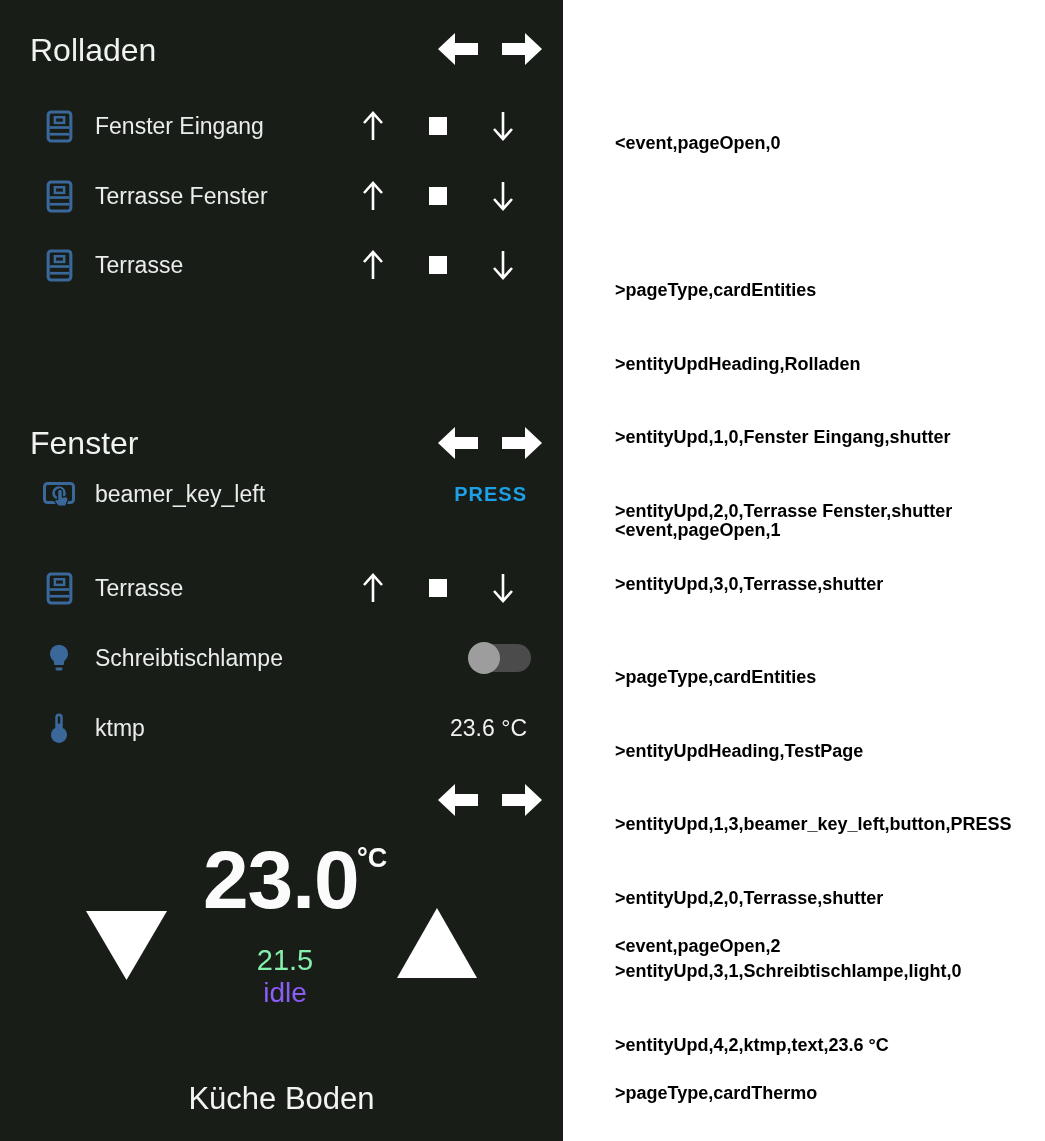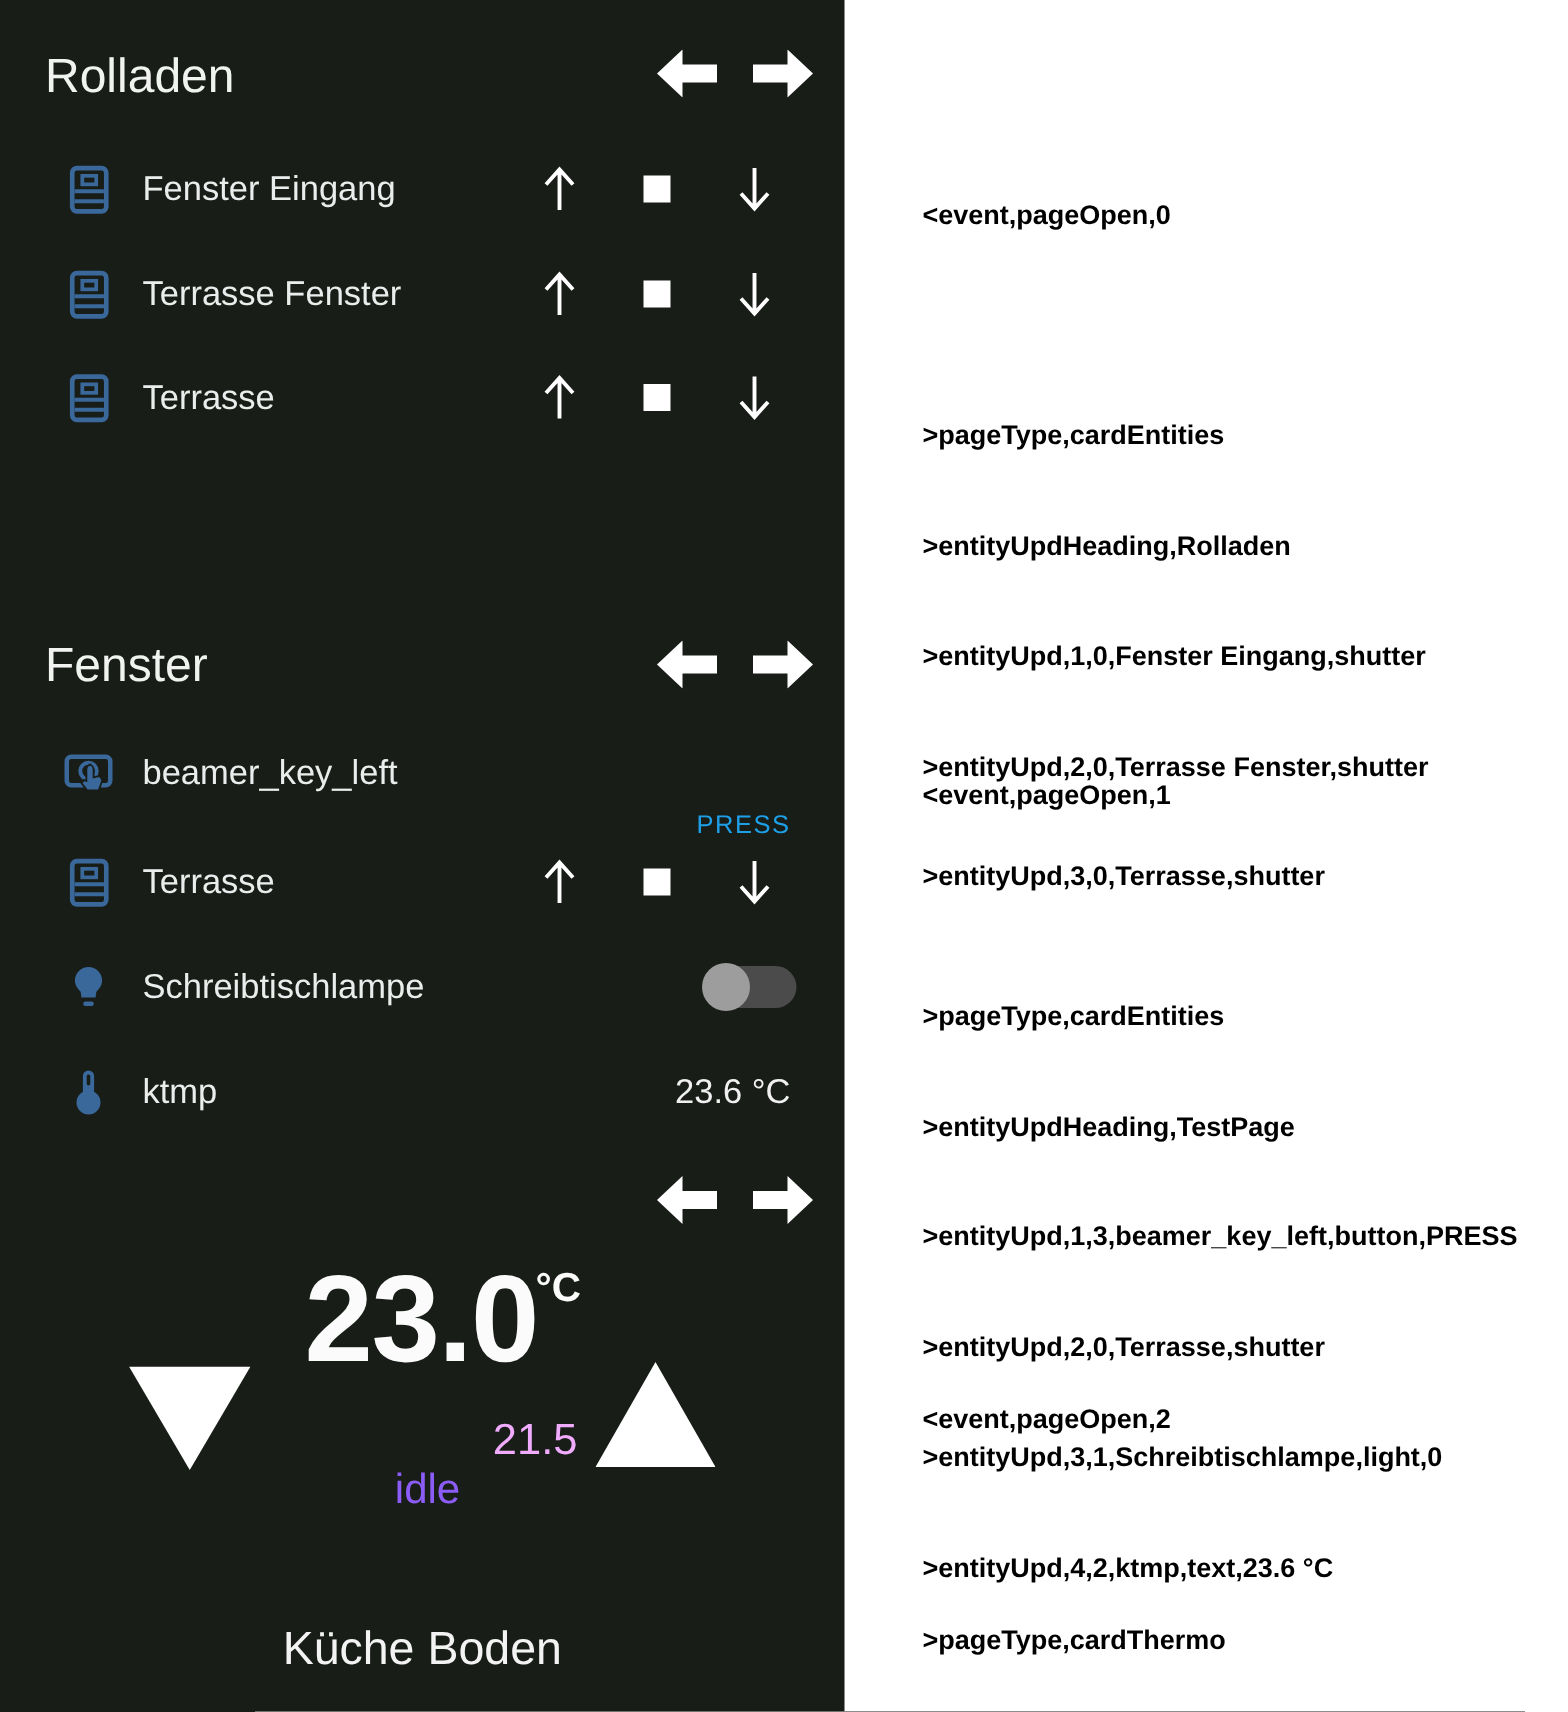--- a/index.html
+++ b/index.html
@@ -17,33 +17,33 @@
 
   .row{position:absolute;left:0;width:563px;height:56px;}
   .eicon{position:absolute;left:42px;top:50%;transform:translateY(-50%);width:34px;height:34px;display:flex;align-items:center;justify-content:center;}
   .elabel{position:absolute;left:95px;top:50%;transform:translateY(-50%);font-size:23px;color:#ebedec;white-space:nowrap;}
   .ctl{position:absolute;top:50%;transform:translate(-50%,-50%);display:flex;align-items:center;justify-content:center;cursor:pointer;}
   .ctl-up{left:373px;}
   .ctl-stop{left:438px;}
   .ctl-down{left:503px;}
   .stop-square{width:18px;height:18px;background:#ffffff;}
   .value{position:absolute;right:36px;top:50%;transform:translateY(-50%);font-size:23px;color:#f0f0f0;white-space:nowrap;}
-  .press{color:#1da0e8;font-weight:normal;letter-spacing:1px;font-size:17px;margin-top:35px;}
+  .press{color:#1da0e8;font-weight:bold;letter-spacing:1px;font-size:20px;}
 
   .toggle{position:absolute;right:32px;top:50%;transform:translateY(-50%);width:60px;height:28px;cursor:pointer;}
   .toggle .track{position:absolute;left:0;top:0;width:60px;height:28px;border-radius:14px;background:#4b4b4b;}
   .toggle .knob{position:absolute;left:-3px;top:-2px;width:32px;height:32px;border-radius:50%;background:#9d9d9d;}
 
   
   .big-temp{position:absolute;left:203px;top:840px;font-size:82px;line-height:80px;font-weight:bold;color:#fbfbfb;letter-spacing:-1px;}
   .temp-unit{position:absolute;left:357px;top:843px;font-size:27px;font-weight:bold;color:#fbfbfb;}
   .tri{position:absolute;cursor:pointer;}
   .tri-down{left:86px;top:911px;}
   .tri-up{left:397px;top:908px;}
-  .setpoint{position:absolute;left:185px;width:200px;top:944px;text-align:right;font-size:29px;color:#f0abfc;}
+  .setpoint{position:absolute;left:185px;width:200px;top:944px;text-align:center;font-size:29px;color:#86efac;}
   .hvac-state{position:absolute;left:185px;width:200px;top:977px;text-align:center;font-size:28px;color:#8b5cf6;}
   .thermo-title{position:absolute;left:0;width:563px;top:1081px;text-align:center;font-size:31px;color:#f3f3f3;}
 
   
   .log-block{position:absolute;left:615px;color:#000;font-weight:bold;font-size:18px;line-height:24.5px;white-space:pre;}
   .log-line{min-height:24.5px;}
   #log1{top:82px;} #log2{top:469px;} #log3{top:885px;}
 
   svg{display:block;}
 </style>
@@ -181,21 +181,21 @@
         <svg width="40" height="32">
           <use href="#sym-arrow-left"></use>
         </svg>
       </div>
     <div class="nav-arrow nav-right" style="top:427px;">
         <svg width="40" height="32">
           <use href="#sym-arrow-right"></use>
         </svg>
       </div>
 
-    <div class="row" style="top:487px;text-align:right;">
+    <div class="row" style="top:466px;text-align:right;">
       <span class="eicon">
           <svg width="34" height="30">
             <use href="#sym-tap-button"></use>
           </svg>
         </span>
       <span class="elabel">beamer_key_left</span>
       <span class="value press">PRESS</span>
     </div>
 
     <div class="row" style="top:560px;">

